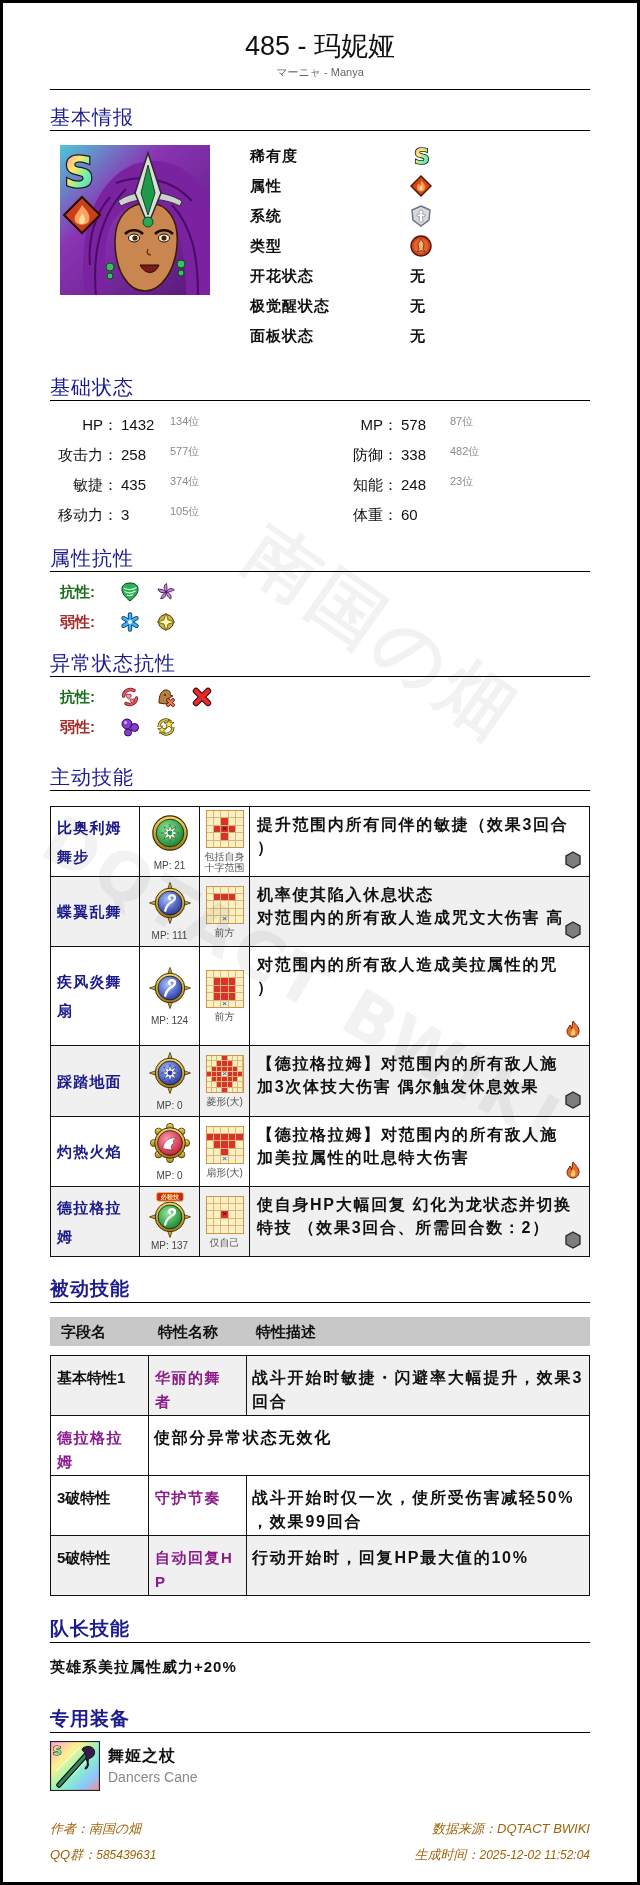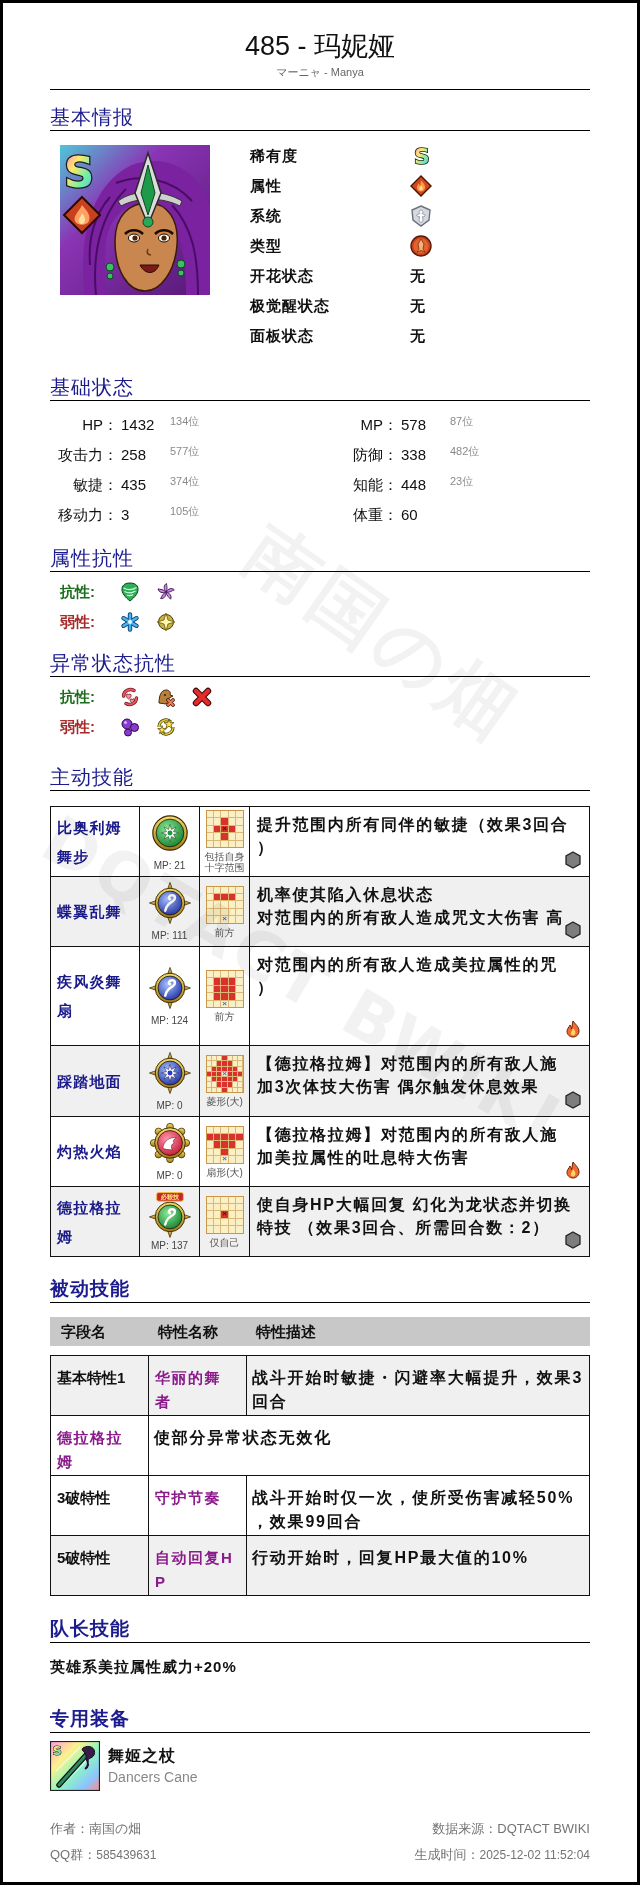--- a/index.html
+++ b/index.html
@@ -65,21 +65,21 @@
   .prow.shade{background:var(--row_shade);justify-content:flex-end;}
   .p-field{width:98px;border-right:1px solid #111;padding:10px 4px 0 6px;font-size:15px;font-weight:bold;line-height:24px;}
   .p-name{width:98px;border-right:1px solid #111;padding:10px 12px 0 6px;font-size:15px;font-weight:bold;letter-spacing:1.5px;line-height:24px;color:var(--passive_name);word-break:break-all;}
   .p-desc{flex:1;padding:10px 2px 0 5px;font-size:16px;font-weight:bold;letter-spacing:1.8px;line-height:24px;}
 
   .leader{left:50px;top:1654px;height:26px;line-height:26px;font-size:15px;font-weight:bold;letter-spacing:1px;}
   .equip-icon{left:50px;top:1741px;width:50px;height:50px;}
   .equip-name{left:108px;top:1746px;height:20px;line-height:20px;font-size:16px;font-weight:bold;letter-spacing:1px;}
   .equip-en{left:108px;top:1768px;height:18px;line-height:18px;font-size:14px;color:#888;}
 
-  .foot{height:22px;line-height:22px;font-size:13px;color:#737373;white-space:nowrap;}
+  .foot{height:22px;line-height:22px;font-size:13px;color:#a16207;white-space:nowrap;font-style:italic;}
   .foot.left{left:50px;}
   .foot.right{right:50px;text-align:left;}
   .foot .small{font-size:12px;}
 
   .wm{position:absolute;pointer-events:none;z-index:5;color:rgba(0,0,0,0.05);font-weight:bold;white-space:nowrap;text-align:center;
       font-family:"DejaVu Sans",sans-serif;}
   .wm.main{left:226px;top:592px;width:310px;height:80px;line-height:80px;font-size:72px;letter-spacing:6px;transform:rotate(35deg);}
   .wm.second{left:-33px;top:941px;width:670px;height:80px;line-height:80px;font-size:66px;letter-spacing:4px;transform:rotate(30deg);}
 </style>
 </head>
@@ -234,21 +234,21 @@
   <span class="stat-rank" style="left:170px">577位</span>
   <span class="stat-label" style="left:326px">防御：</span>
   <span class="stat-val" style="left:401px">338</span>
   <span class="stat-rank" style="left:450px">482位</span>
 </div>
 <div class="abs stat-row" style="top:470px;left:0;width:640px">
   <span class="stat-label" style="left:46px">敏捷：</span>
   <span class="stat-val" style="left:121px">435</span>
   <span class="stat-rank" style="left:170px">374位</span>
   <span class="stat-label" style="left:326px">知能：</span>
-  <span class="stat-val" style="left:401px">448</span>
+  <span class="stat-val" style="left:401px">248</span>
   <span class="stat-rank" style="left:450px">23位</span>
 </div>
 <div class="abs stat-row" style="top:500px;left:0;width:545px">
   <span class="stat-label" style="left:46px">移动力：</span>
   <span class="stat-val" style="left:121px">3</span>
   <span class="stat-rank" style="left:170px">105位</span>
   <span class="stat-label" style="left:326px">体重：</span>
   <span class="stat-val" style="left:401px">60</span>
 </div>
 

